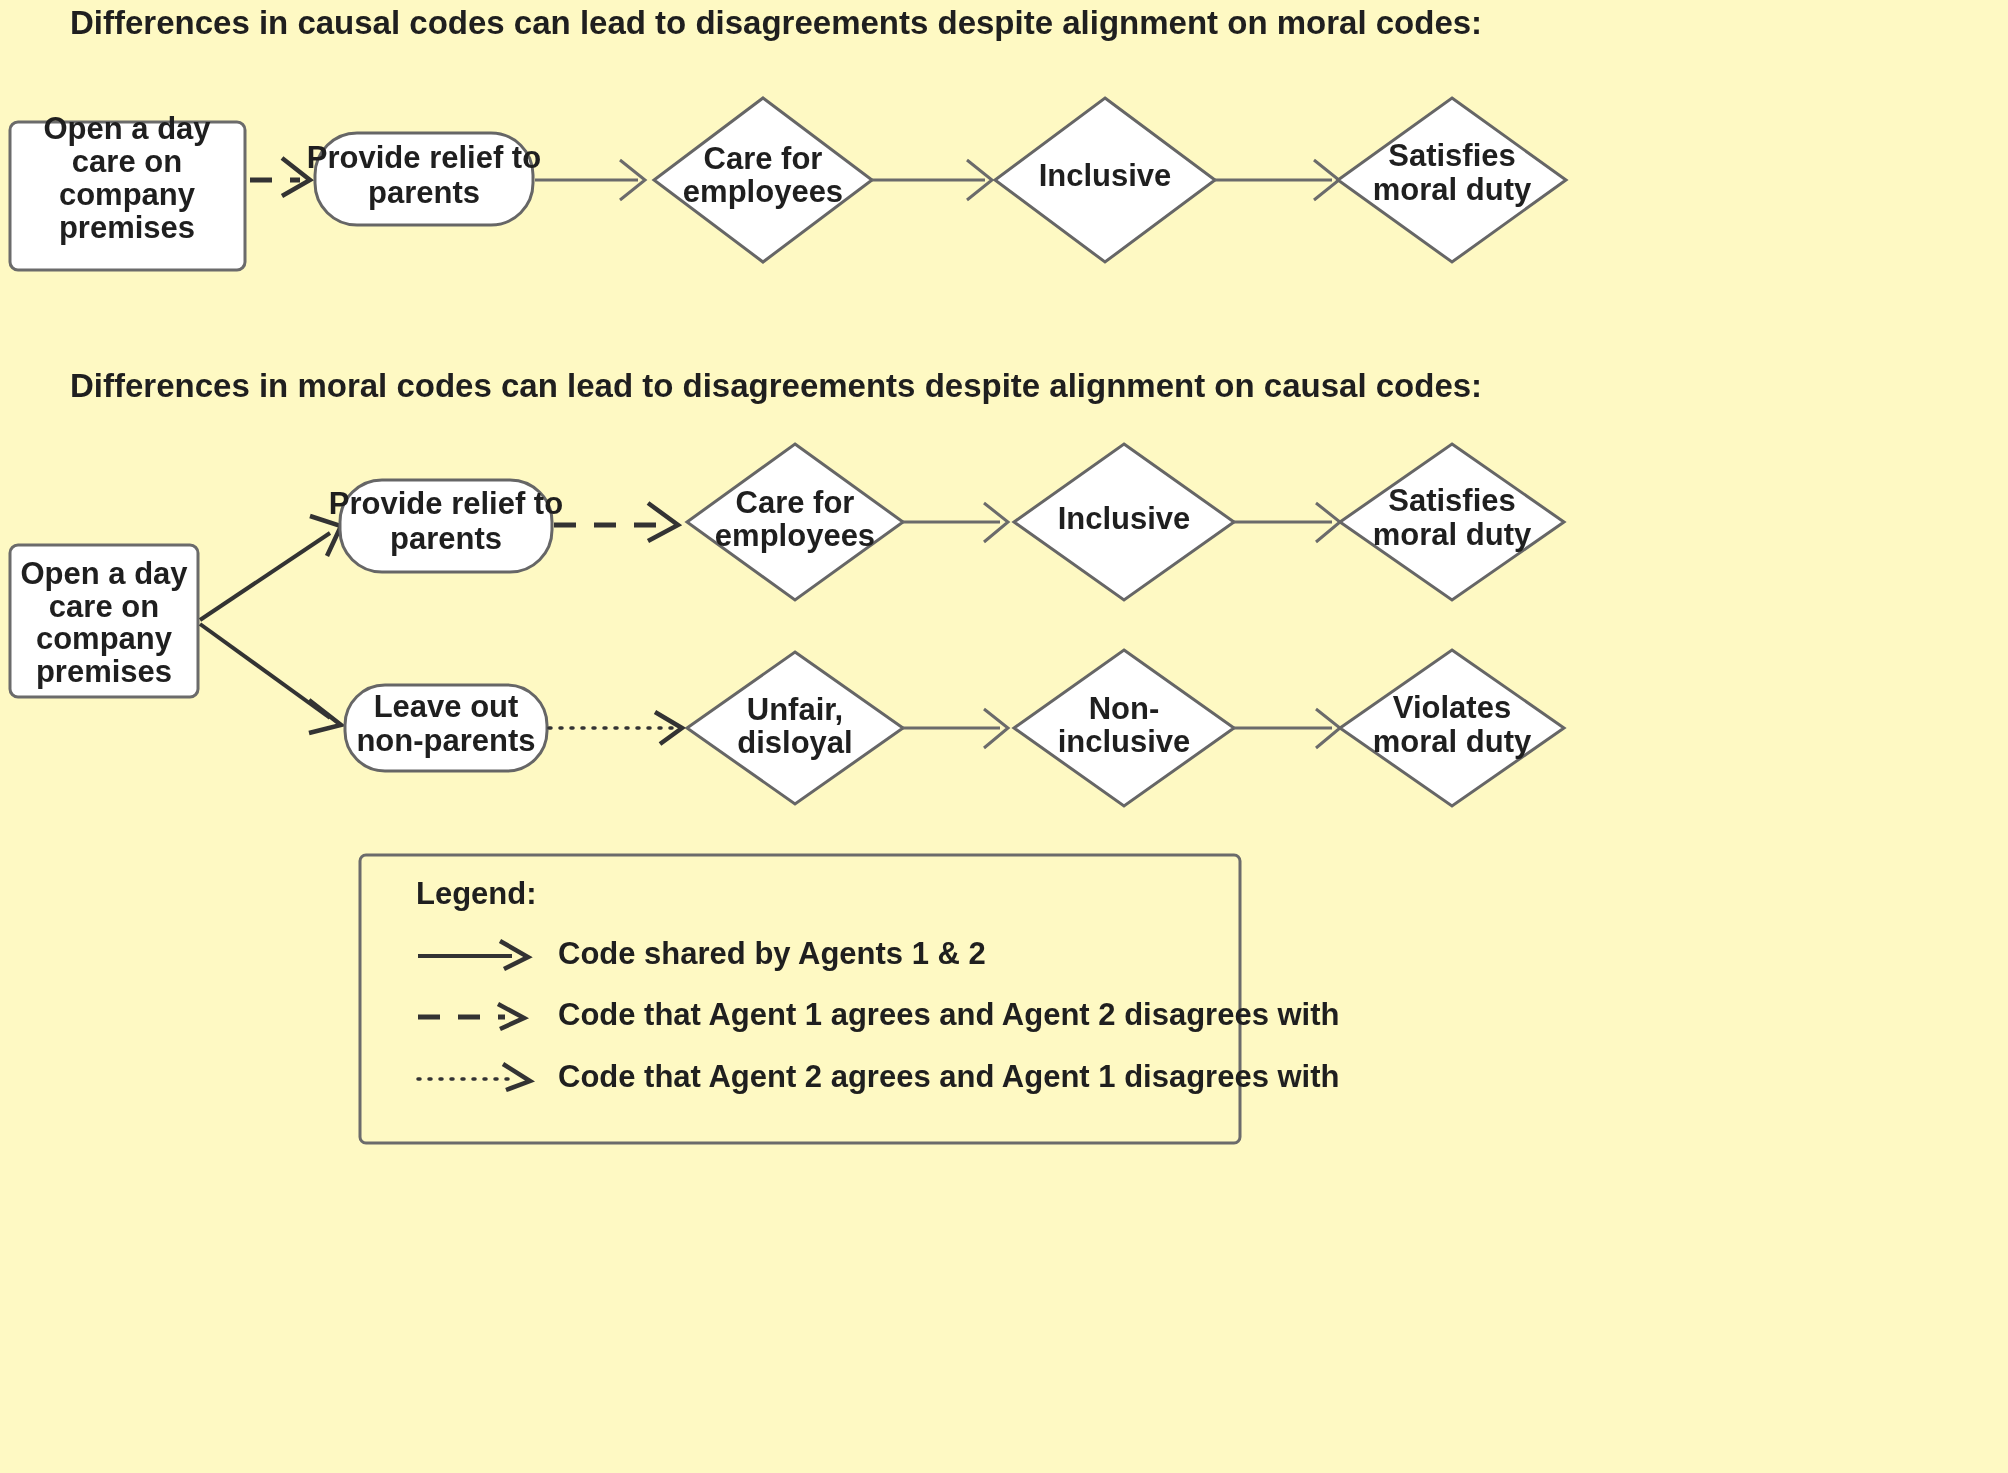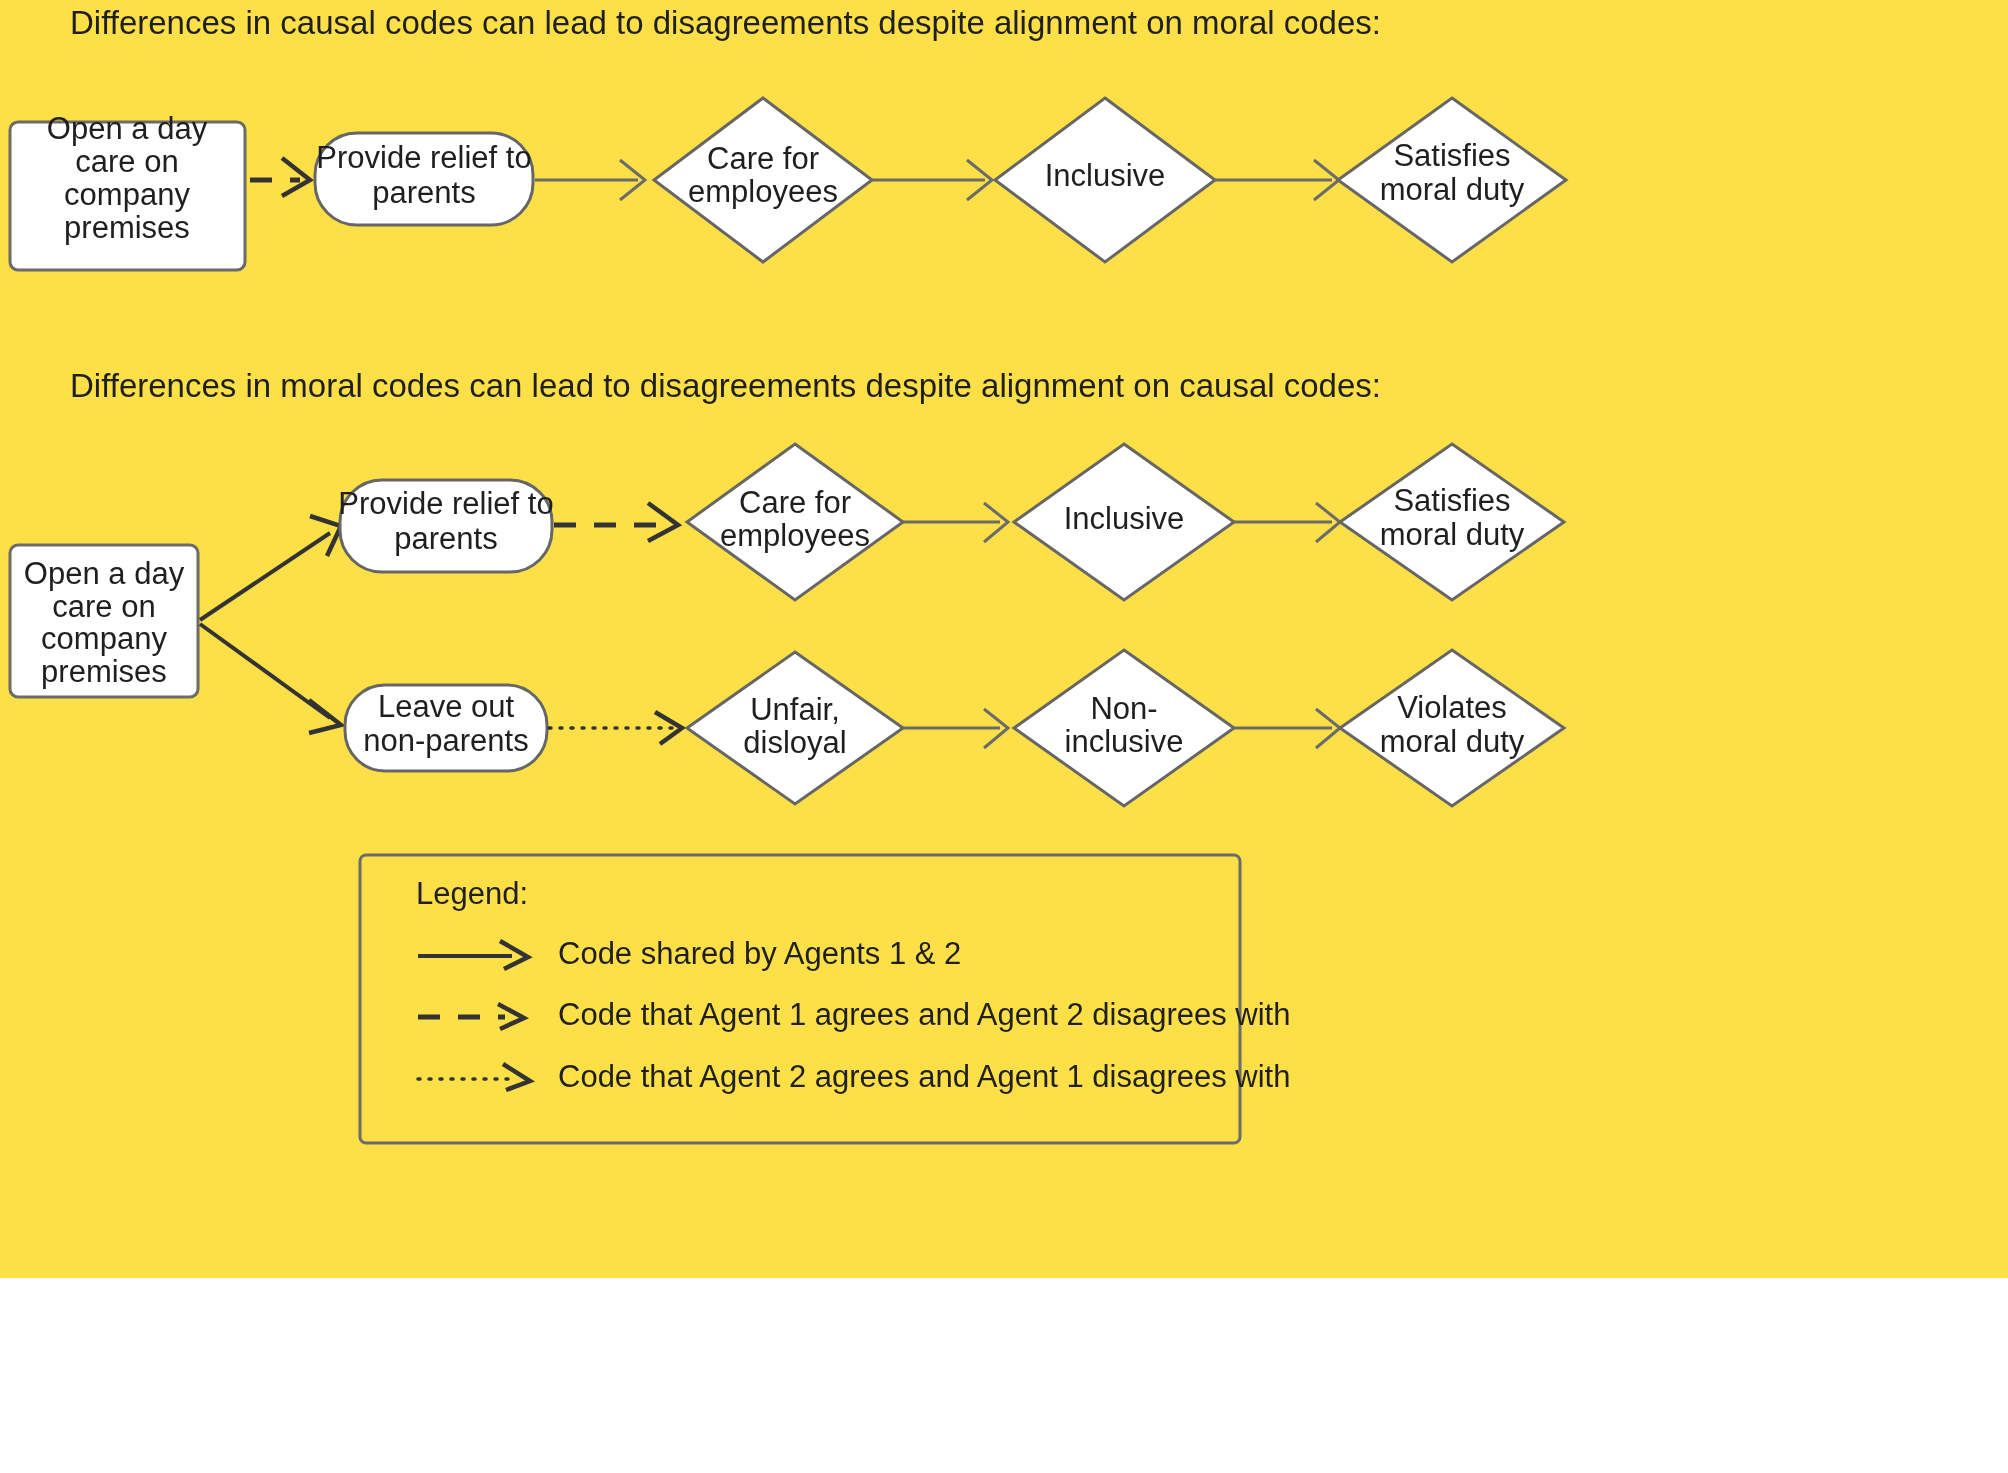--- a/index.html
+++ b/index.html
@@ -9,22 +9,23 @@
   }
   body {
     width: 2008px;
     height: 1473px;
     overflow: hidden;
     font-family: "Liberation Sans", sans-serif;
   }
   #canvas {
     position: relative;
     width: 2008px;
-    height: 1278px;
-    background: #fde047;
+    height: 1473px;
+    background: #fef9c3;
+    font-weight: bold;
   }
   svg.diagram {
     position: absolute;
     top: 0;
     left: 0;
     width: 2008px;
     height: 1473px;
     display: block;
   }
   .node-shape {

